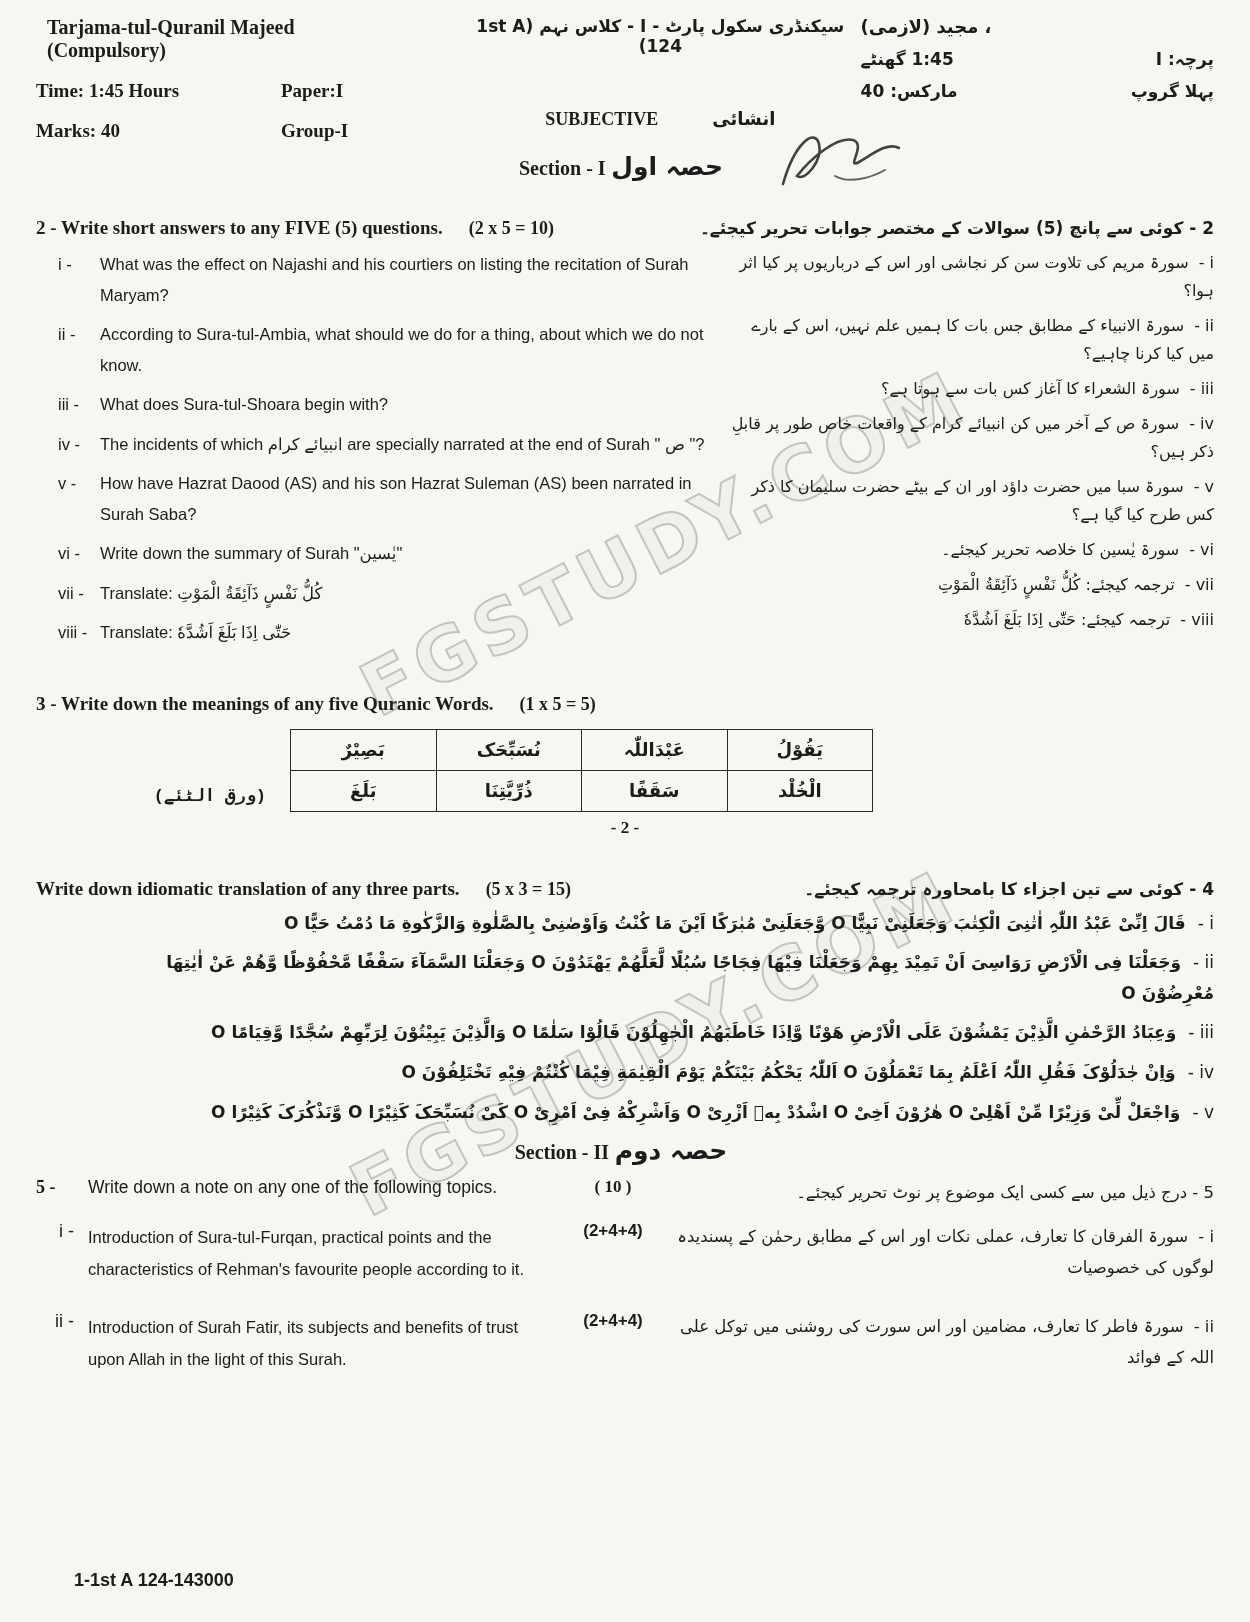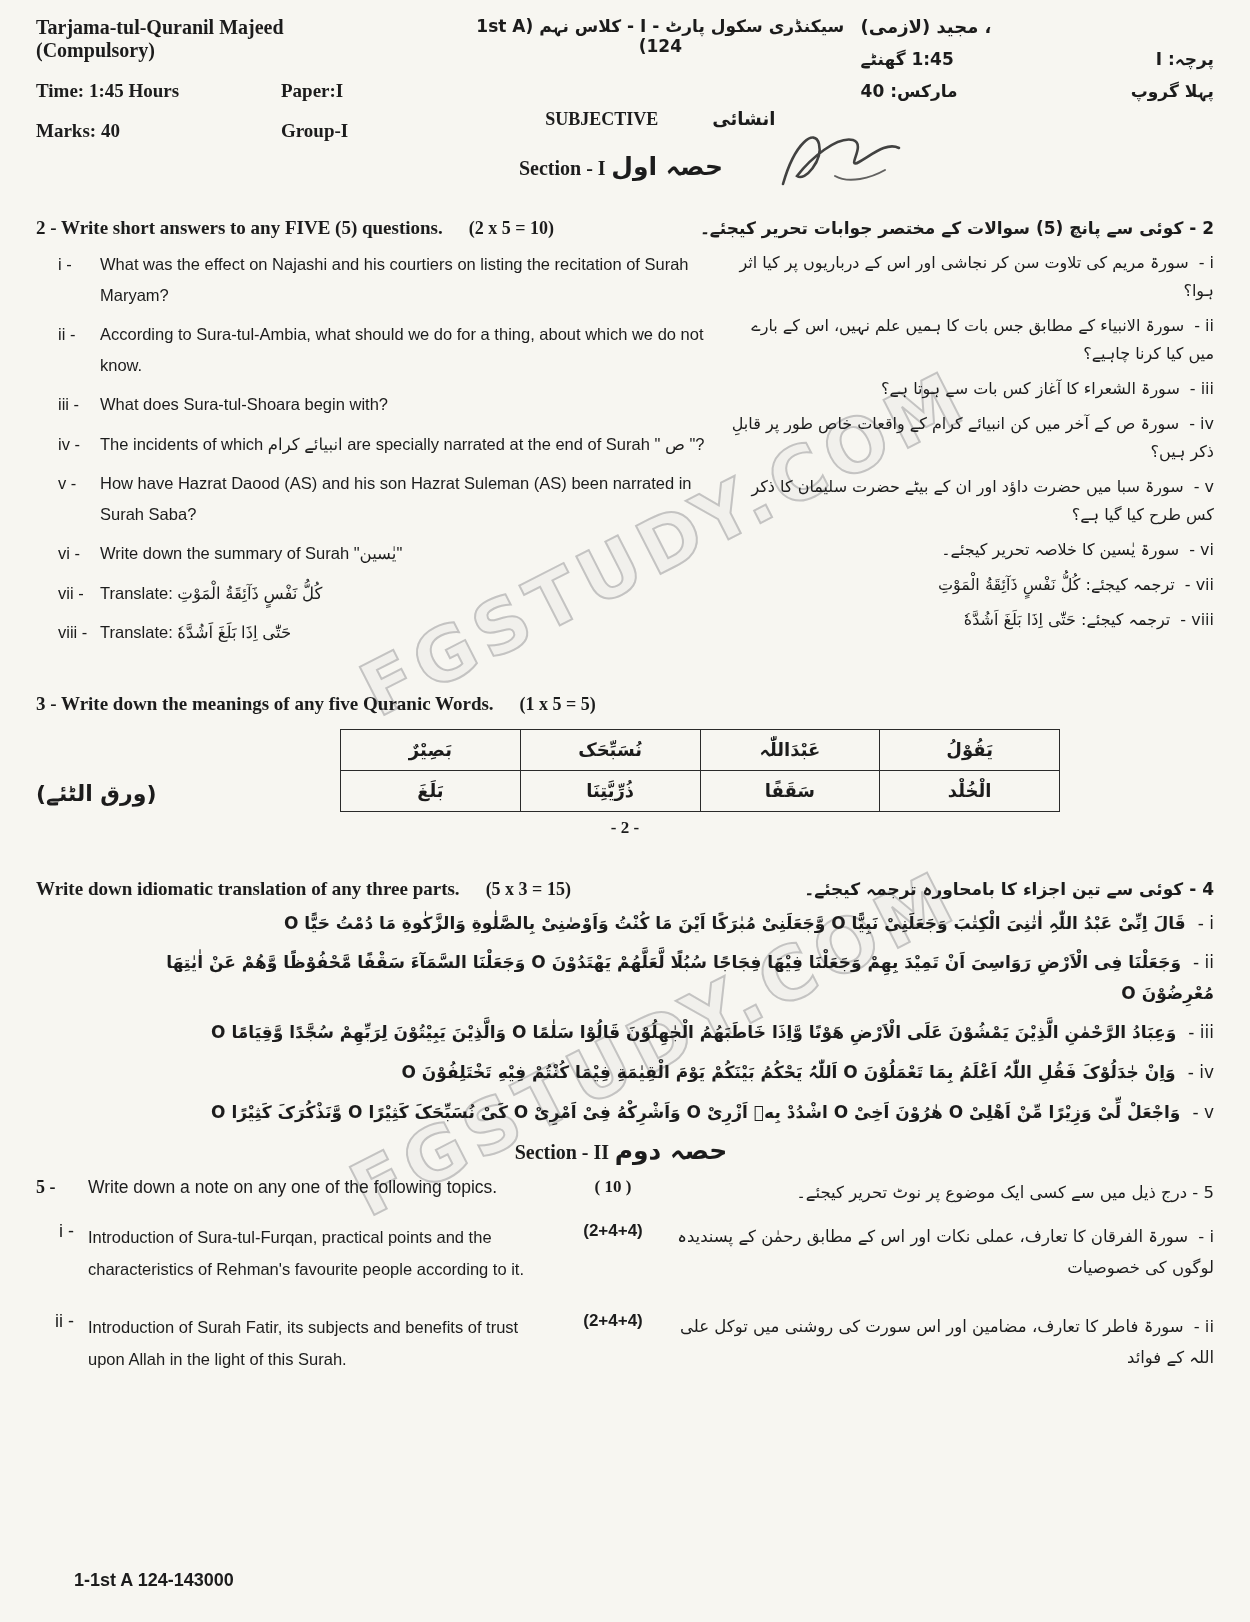--- a/index.html
+++ b/index.html
@@ -26,21 +26,21 @@
 
   .serif{font-family:"Liberation Serif",serif;}
   .b{font-weight:700;}
   .ur{direction:rtl;text-align:right;font-family:"DejaVu Sans","Liberation Sans",sans-serif;}
 
   
   .hdr{display:flex;align-items:flex-start;}
   .hdr-left{width:36%;}
   .hdr-center{width:34%;text-align:center;}
   .hdr-right{width:30%;}
-  .hdr-title{font-size:20px;}
+  .hdr-title{font-size:20px;margin-left:11px;}
   .hdr-line{margin-top:18px;font-size:19px;display:flex;}
   .hdr-line .cell1{width:245px;}
   .hdr-center-top{font-size:17px;font-weight:700;}
   .subj-row{margin-top:52px;font-size:18px;display:flex;justify-content:center;gap:54px;align-items:baseline;}
   .hdr-right-row{display:flex;justify-content:space-between;font-size:17px;margin-top:12px;}
   .hdr-right-top{font-size:18px;text-align:left;padding-right:30px;}
 
   .section-title{text-align:center;margin-top:10px;font-size:20px;}
   .section-title .ur-part{font-size:25px;font-weight:700;margin-right:8px;text-align:center;}
   .sig{position:absolute;left:775px;top:118px;z-index:2;}
@@ -55,22 +55,22 @@
   .q2body{display:flex;margin-top:10px;}
   .q2col-en{width:59%;}
   .q2col-ur{width:41%;}
   .eitem{position:relative;padding-left:64px;margin-bottom:9px;font-size:16.5px;line-height:1.85;}
   .eitem .emark{position:absolute;left:22px;top:0;}
   .uitem{direction:rtl;text-align:right;font-size:16px;line-height:1.75;margin-bottom:7px;font-family:"DejaVu Sans","Liberation Sans",sans-serif;}
   .umark{margin-left:10px;unicode-bidi:embed;}
 
   
   .tablewrap{display:flex;align-items:flex-end;margin:14px 0 6px 0;}
-  .turnpage{width:230px;text-align:left;font-size:22px;font-weight:700;padding-bottom:6px;}
-  .qtable{border-collapse:collapse;width:720px;margin-left:74px;}
+  .turnpage{width:230px;text-align:right;font-size:17px;font-weight:700;padding-bottom:6px;font-family:Liberation Mono, monospace;}
+  .qtable{border-collapse:collapse;width:583px;margin-left:24px;}
   .qtable td{
     border:1.6px solid #2a2a2a;width:25%;height:38px;
     text-align:center;font-size:18px;font-weight:700;
     font-family:"DejaVu Sans","Liberation Sans",sans-serif;
   }
   .pagenum{text-align:center;font-size:17px;font-weight:700;margin:4px 0 2px 0;}
 
   
   .vitem{direction:rtl;text-align:right;font-size:17px;font-weight:700;line-height:1.8;margin-bottom:9px;padding-left:60px;font-family:"DejaVu Sans","Liberation Sans",sans-serif;}
   .vmark{margin-left:12px;font-weight:400;unicode-bidi:embed;}

